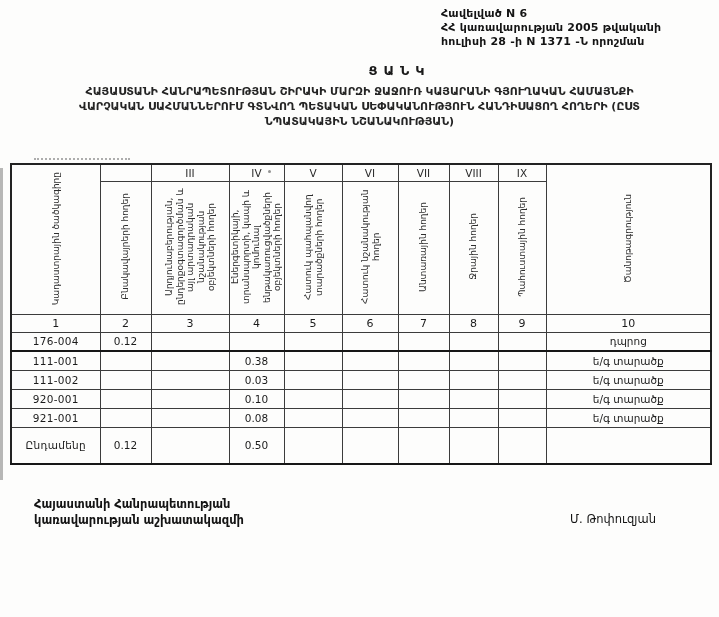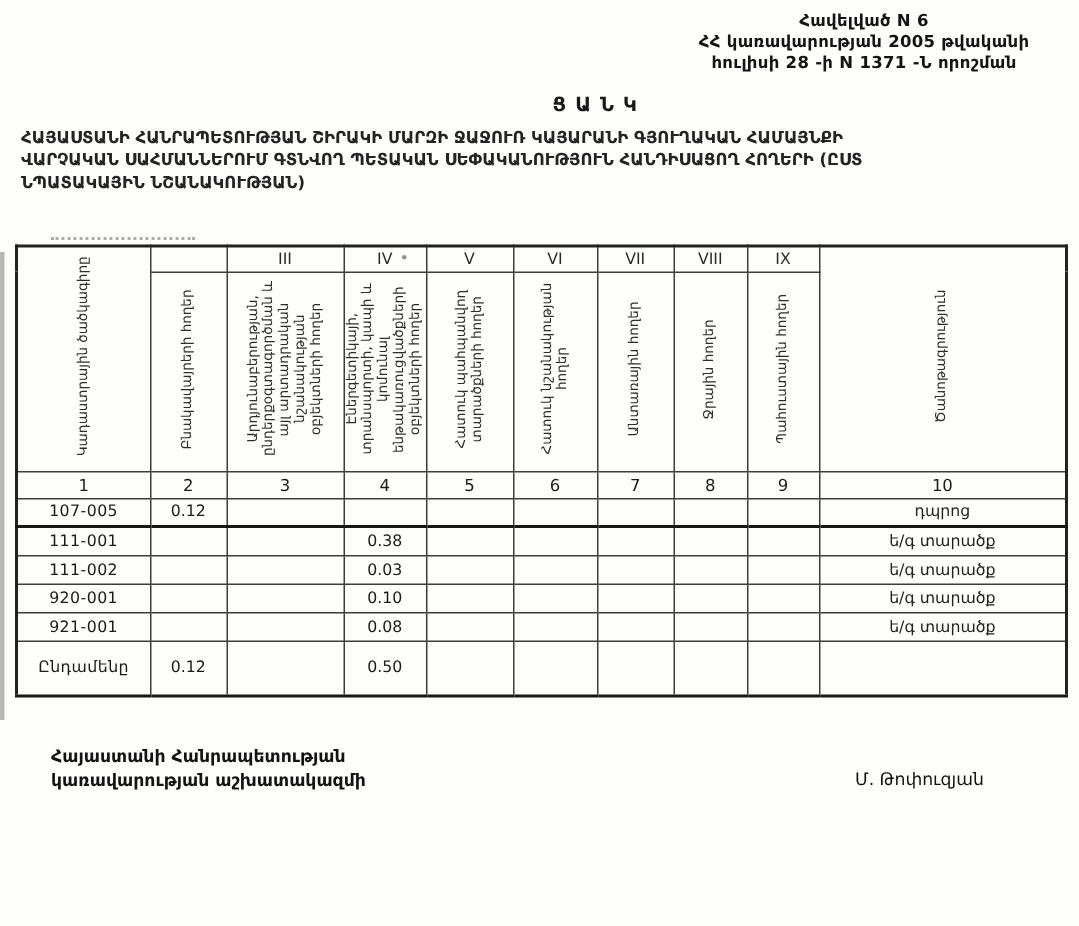--- a/index.html
+++ b/index.html
@@ -4,29 +4,29 @@
 <style>
   html,body{margin:0;padding:0;}
   body{
     width:719px;height:617px;position:relative;overflow:hidden;
     background:#fdfdfc;color:#1d1d1d;
     font-family:"DejaVu Sans","Liberation Sans",sans-serif;
     -webkit-font-smoothing:antialiased;
   }
   .annex{
     position:absolute;top:7px;right:8px;width:270px;
-    text-align:center;font-weight:bold;font-size:11px;line-height:14px;
+    font-weight:bold;font-size:11px;line-height:14px;
     letter-spacing:.2px;color:#141414;
   }
   .doc-caption{
     position:absolute;top:63px;left:0;width:719px;text-align:center;
     font-weight:bold;font-size:13px;letter-spacing:6px;color:#1a1a1a;padding-left:40px;
   }
   .doc-title{
-    position:absolute;top:84px;left:14px;width:691px;text-align:left;
+    position:absolute;top:84px;left:14px;width:691px;text-align:center;
     font-weight:bold;font-size:11px;line-height:15px;color:#242424;
   }
   table.land{
     position:absolute;left:10px;top:163px;width:700px;
     border-collapse:collapse;table-layout:fixed;
     font-size:10.5px;color:#1b1b1b;
   }
   table.land th,table.land td{
     border:1px solid #3c3c3c;padding:0;margin:0;
     font-weight:normal;text-align:center;vertical-align:middle;
@@ -134,21 +134,21 @@
     <td>3</td>
     <td>4</td>
     <td>5</td>
     <td>6</td>
     <td>7</td>
     <td>8</td>
     <td>9</td>
     <td>10</td>
   </tr>
   <tr class="r-data thickb">
-    <td class="code">107-005</td>
+    <td class="code">176-004</td>
     <td>0.12</td>
     <td></td>
     <td></td>
     <td></td>
     <td></td>
     <td></td>
     <td></td>
     <td></td>
     <td class="remark">դպրոց</td>
   </tr>

